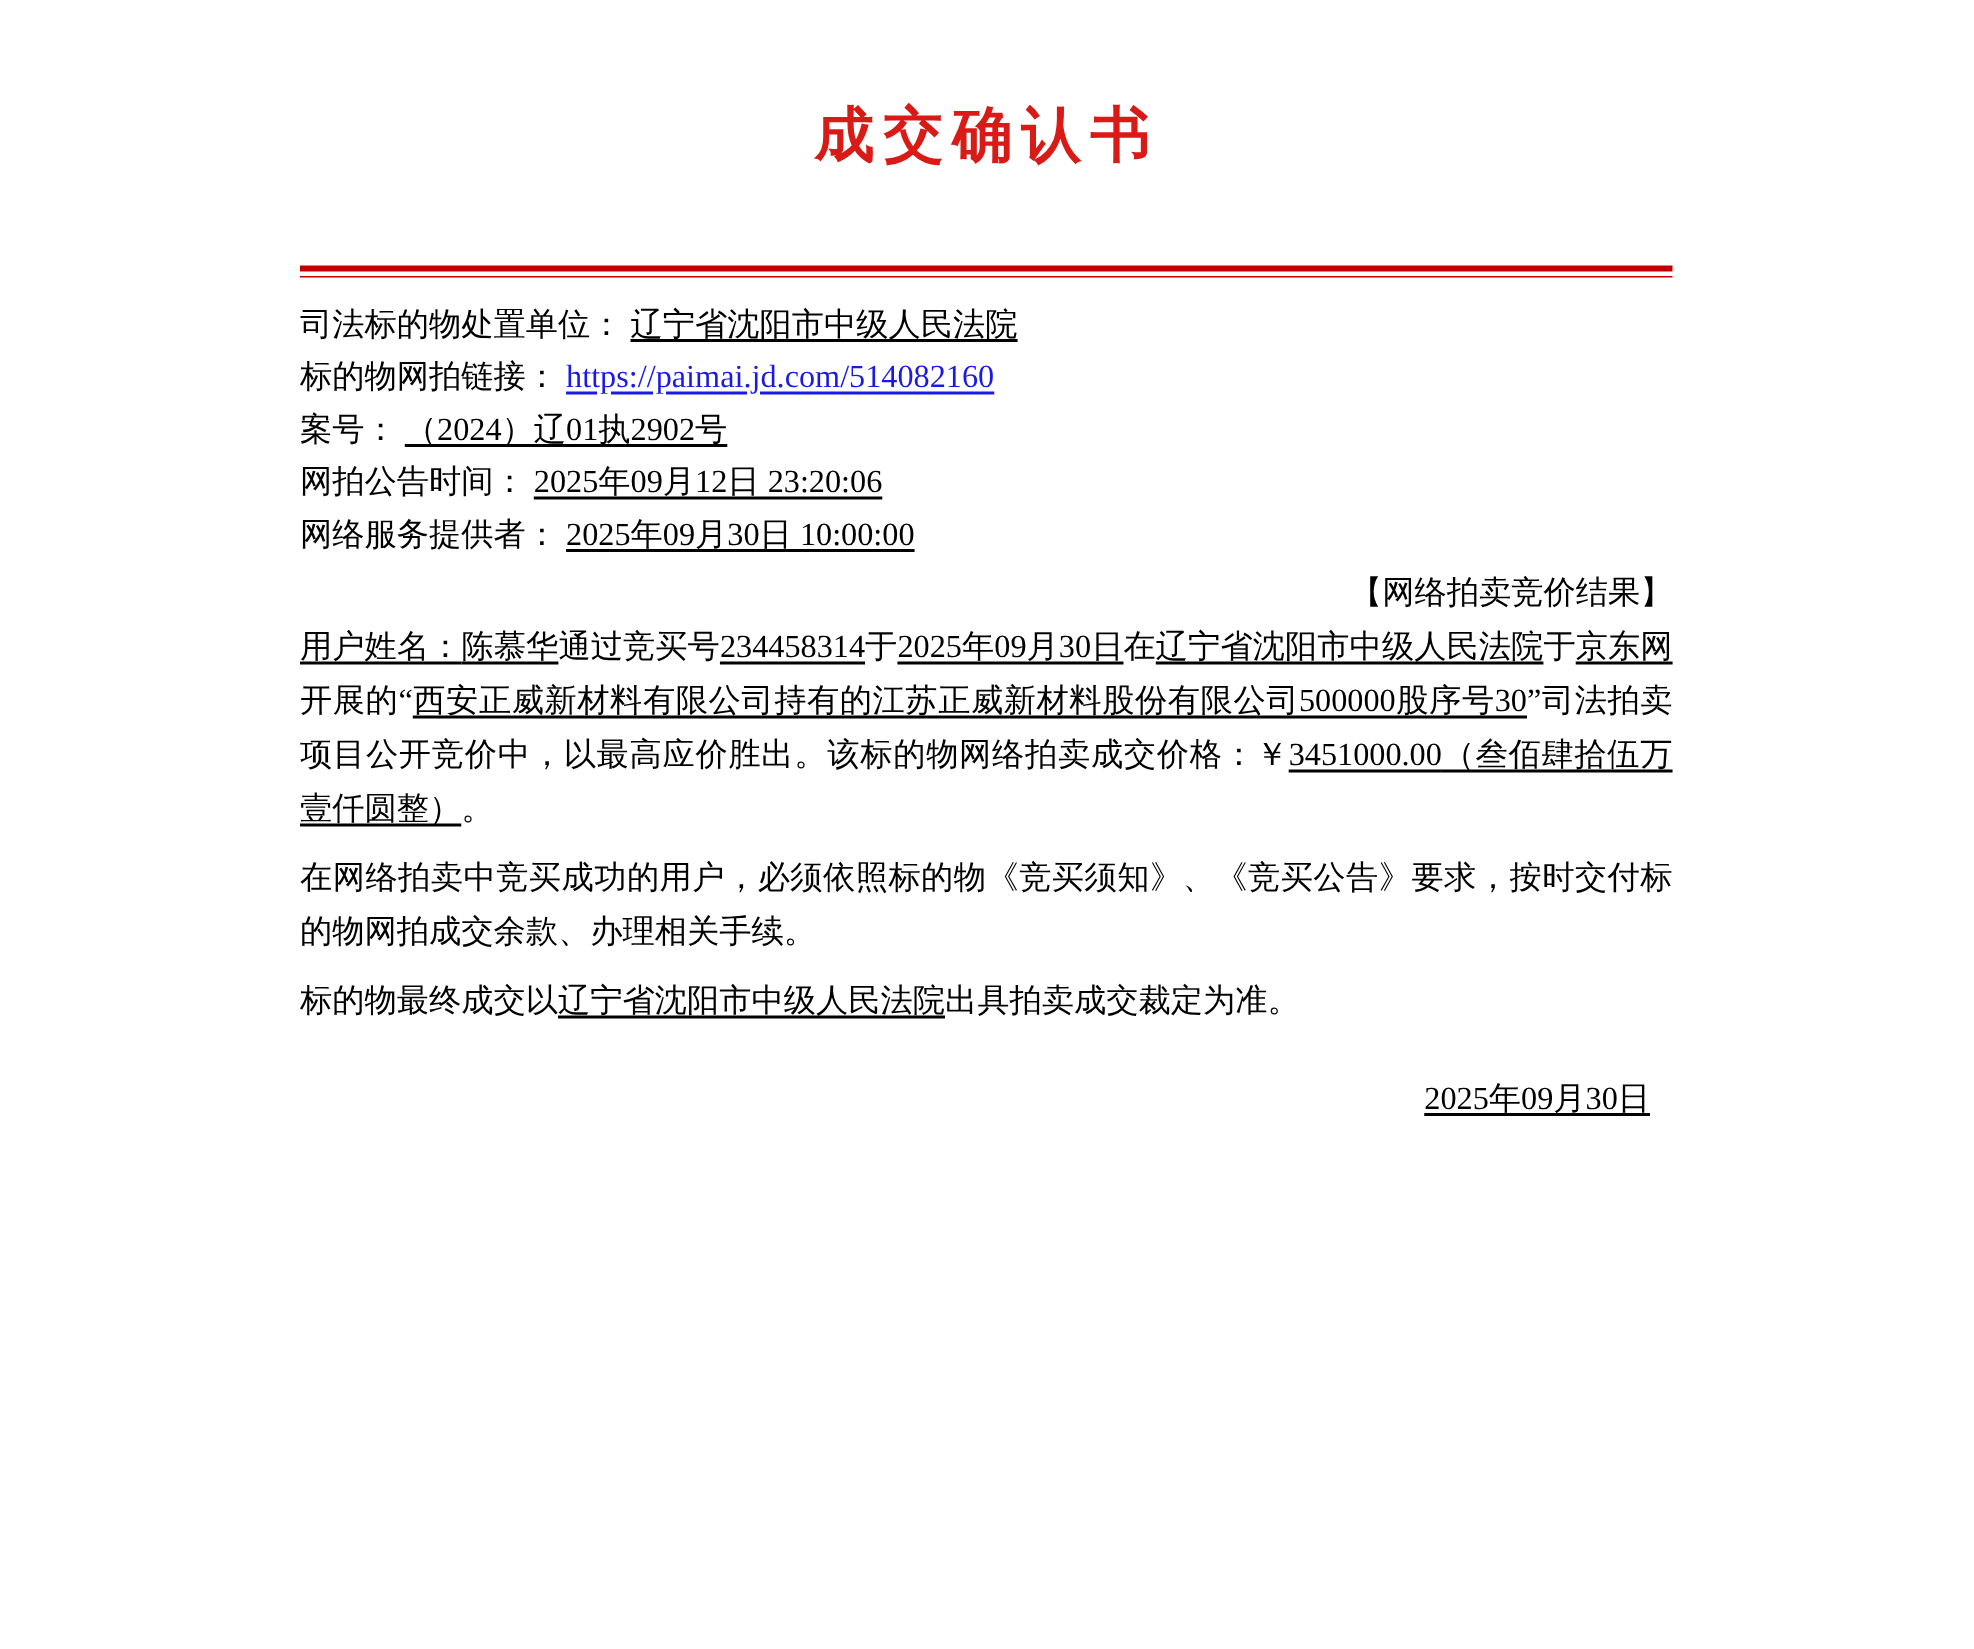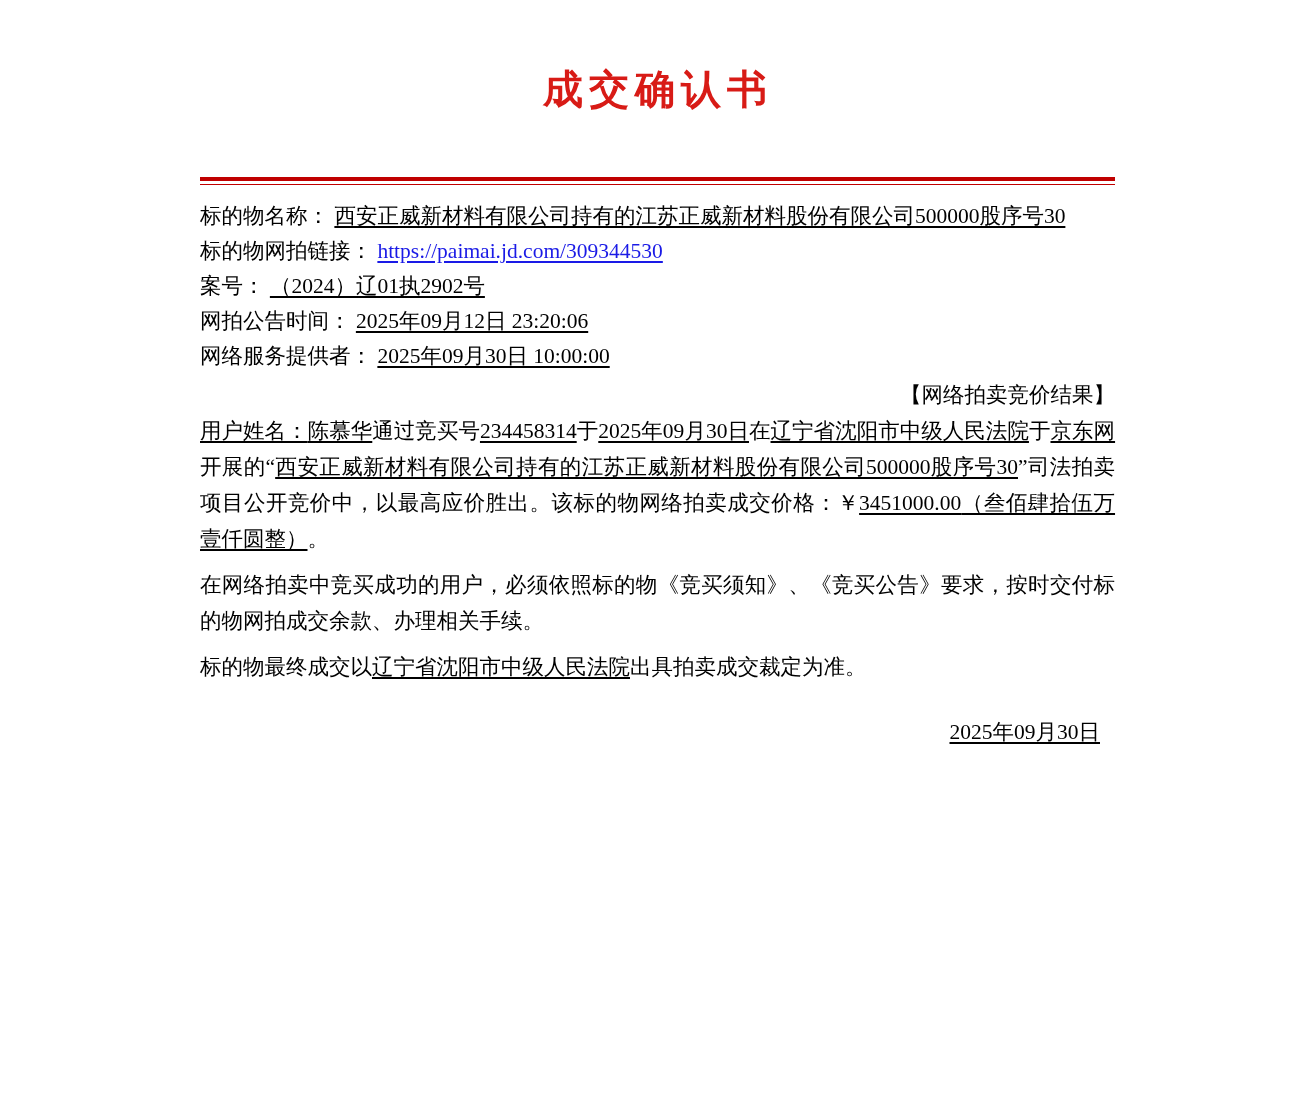--- a/index.html
+++ b/index.html
@@ -100,30 +100,30 @@
 
   <h1 class="doc-title">成交确认书</h1>
 
   <div class="rule-wrap">
     <div class="rule-thick"></div>
     <div class="rule-thin"></div>
   </div>
 
   <div class="body-wrap">
 
+    <div class="line">
+      <span class="lbl">司法标的物处置单位：</span>
+      <span class="ul">辽宁省沈阳市中级人民法院</span>
+    </div>
 
-    <div class="line">
-      <span class="lbl">标的物名称：</span>
-      <span class="ul">西安正威新材料有限公司持有的江苏正威新材料股份有限公司500000股序号30</span>
-    </div>
 
 
     <div class="line">
       <span class="lbl">标的物网拍链接：</span>
-      <span class="link">https://paimai.jd.com/309344530</span>
+      <span class="link">https://paimai.jd.com/514082160</span>
     </div>
 
     <div class="line">
       <span class="lbl">案号：</span>
       <span class="ul">（2024）辽01执2902号</span>
     </div>
 
     <div class="line">
       <span class="lbl">网拍公告时间：</span>
       <span class="ul">2025年09月12日 23:20:06</span>

